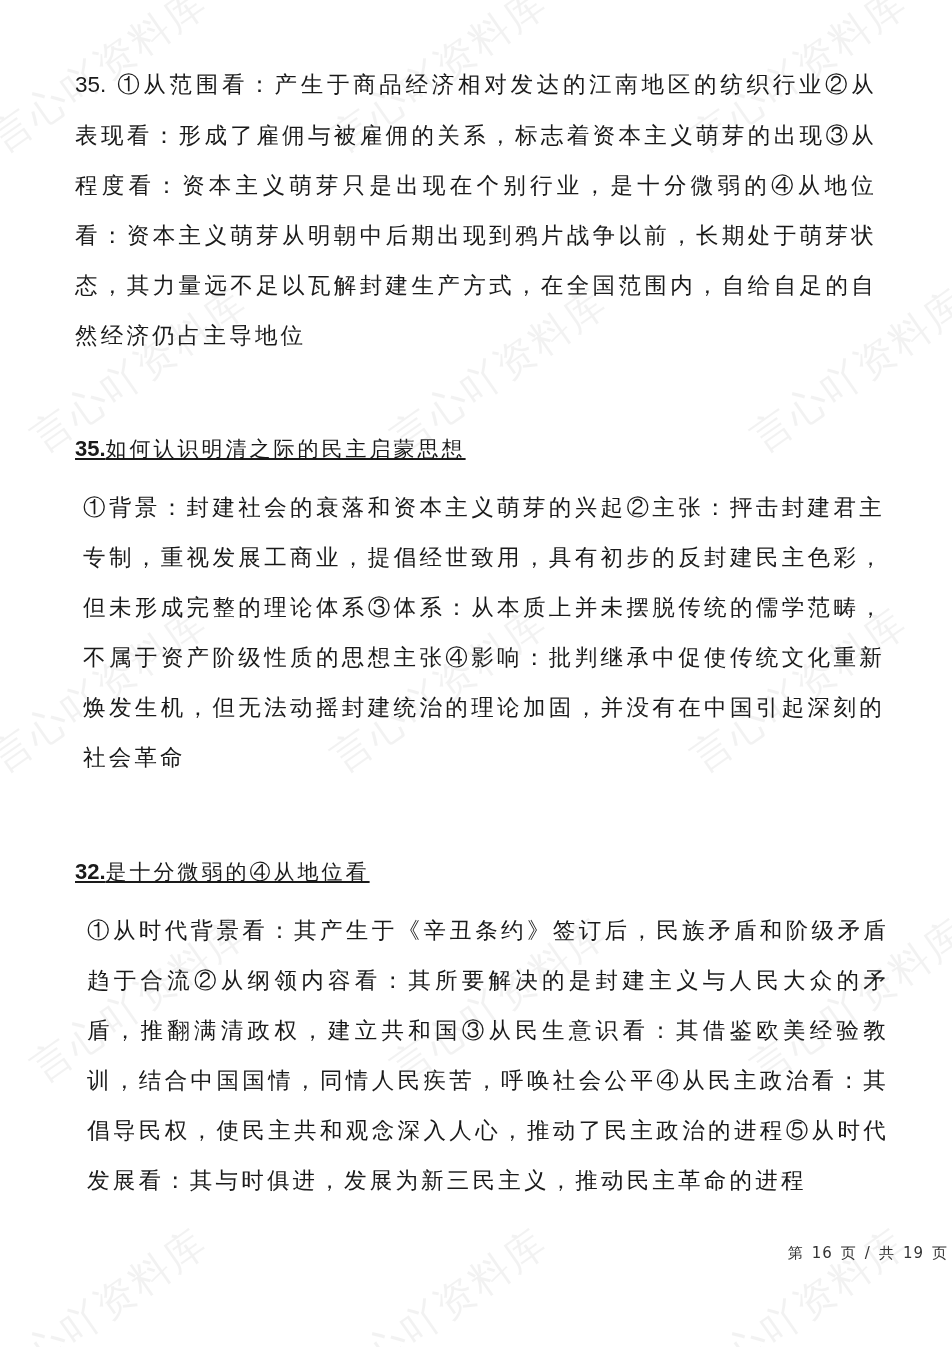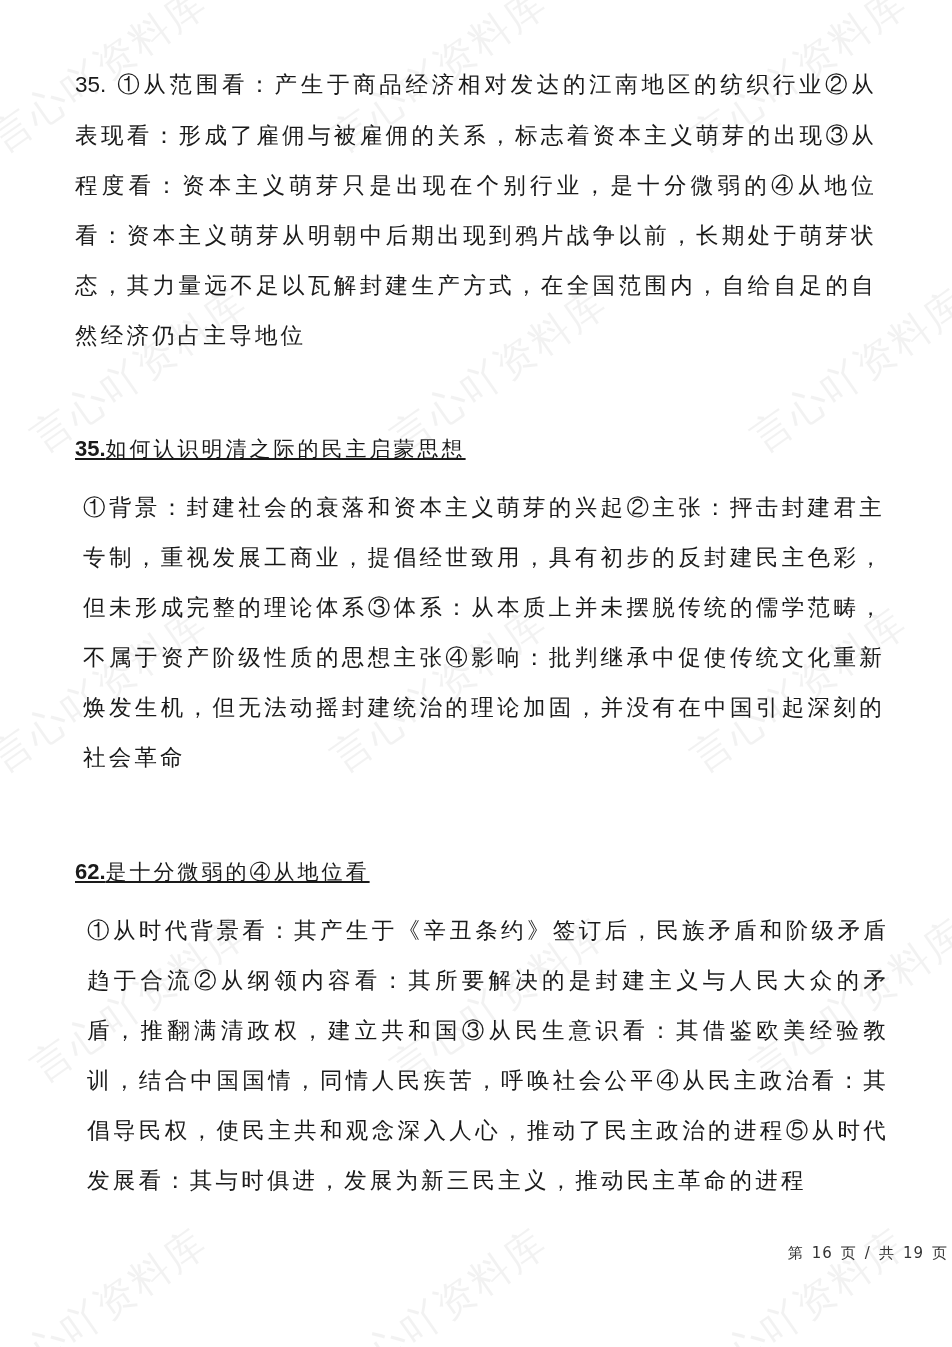--- a/index.html
+++ b/index.html
@@ -109,21 +109,21 @@
   <div id="sec0">
     <p class="para"><span class="num-lead">35.</span><span> ①从范围看：产生于商品经济相对发达的江南地区的纺织行业②从表现看：形成了雇佣与被雇佣的关系，标志着资本主义萌芽的出现③从程度看：资本主义萌芽只是出现在个别行业，是十分微弱的④从地位看：资本主义萌芽从明朝中后期出现到鸦片战争以前，长期处于萌芽状态，其力量远不足以瓦解封建生产方式，在全国范围内，自给自足的自然经济仍占主导地位</span></p>
   </div>
 
   <h2 id="sec1-title" class="heading"><span class="num">35.</span><span>如何认识明清之际的民主启蒙思想</span></h2>
 
   <div id="sec1">
     <p class="para">①背景：封建社会的衰落和资本主义萌芽的兴起②主张：抨击封建君主专制，重视发展工商业，提倡经世致用，具有初步的反封建民主色彩，但未形成完整的理论体系③体系：从本质上并未摆脱传统的儒学范畴，不属于资产阶级性质的思想主张④影响：批判继承中促使传统文化重新焕发生机，但无法动摇封建统治的理论加固，并没有在中国引起深刻的社会革命</p>
   </div>
 
-  <h2 id="sec2-title" class="heading"><span class="num">62.</span><span>是十分微弱的④从地位看</span></h2>
+  <h2 id="sec2-title" class="heading"><span class="num">32.</span><span>是十分微弱的④从地位看</span></h2>
 
   <div id="sec2">
     <p class="para">①从时代背景看：其产生于《辛丑条约》签订后，民族矛盾和阶级矛盾趋于合流②从纲领内容看：其所要解决的是封建主义与人民大众的矛盾，推翻满清政权，建立共和国③从民生意识看：其借鉴欧美经验教训，结合中国国情，同情人民疾苦，呼唤社会公平④从民主政治看：其倡导民权，使民主共和观念深入人心，推动了民主政治的进程⑤从时代发展看：其与时俱进，发展为新三民主义，推动民主革命的进程</p>
   </div>
 
 </div>
 
 <div class="footer">
   <span>第</span><span>16</span><span>页</span><span>/</span><span>共</span><span>19</span><span>页</span>
 </div>

